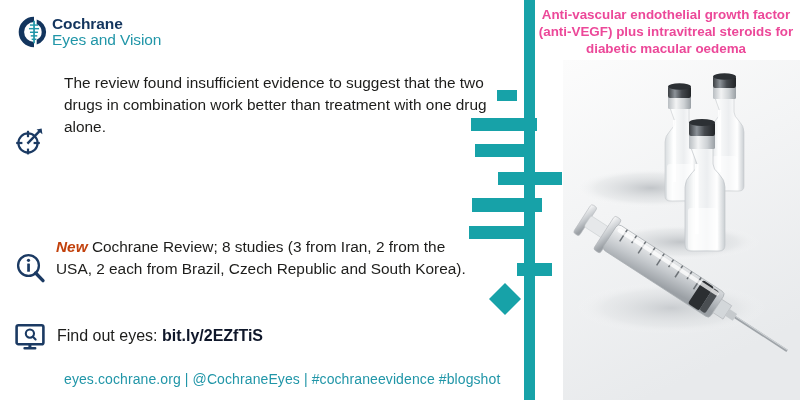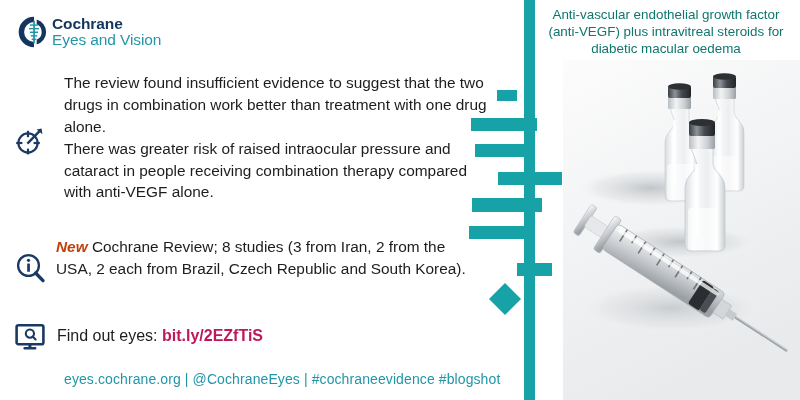--- a/index.html
+++ b/index.html
@@ -83,21 +83,21 @@
   .new-tag {
     color: #c2410c;
     font-weight: bold;
     font-style: italic;
   }
 
   
   #row-link { left: 14px; top: 320px; width: 440px; align-items: center; }
   #row-link .row-text { font-size: 16px; margin-left: 11px; }
   .link-url {
-    color: #be185d;
+    color: #0f172a;
     font-weight: bold;
   }
 
   
   .footer {
     position: absolute;
     left: 64px;
     top: 371px;
     font-size: 14px;
     color: #2196a8;
@@ -124,23 +124,23 @@
   .title-bar {
     position: absolute;
     left: 0; top: 0;
     width: 280px;
     padding: 7px 6px 6px 18px;
     box-sizing: border-box;
     text-align: center;
   }
   .title-text {
     font-size: 13.4px;
-    font-weight: normal;
+    font-weight: bold;
     line-height: 1.26;
-    color: #0f766e;
+    color: #ec4899;
     display: block;
   }
 
   .photo {
     position: absolute;
     left: 43px;
     top: 60px;
     width: 237px;
     height: 340px;
     overflow: hidden;
@@ -177,21 +177,20 @@
         <circle cx="14" cy="19" r="9.6" fill="none" stroke="#1b3a63" stroke-width="2.2"></circle>
         <line x1="14" y1="6.8" x2="14" y2="13.2" stroke="#1b3a63" stroke-width="2.2"></line>
         <line x1="14" y1="24.6" x2="14" y2="30.4" stroke="#1b3a63" stroke-width="2.2"></line>
         <line x1="2.2" y1="19" x2="8.4" y2="19" stroke="#1b3a63" stroke-width="2.2"></line>
         <line x1="19.6" y1="19" x2="25.8" y2="19" stroke="#1b3a63" stroke-width="2.2"></line>
         <line x1="13.4" y1="19.6" x2="26.5" y2="6.2" stroke="#1b3a63" stroke-width="2.4"></line>
         <path d="M27.6 4.6 L28.4 10.2 L22.6 5.6 Z" fill="#1b3a63"></path>
       </svg>
       <div class="row-text">
         <div>The review found insufficient evidence to suggest that the two drugs in combination work better than treatment with one drug alone.</div>
-        <div>There was greater risk of raised intraocular pressure and cataract in people receiving combination therapy compared with anti-VEGF alone.</div>
       </div>
     </div>
 
     <div class="row" id="row-review">
       <svg class="row-icon" viewBox="0 0 32 32">
         <circle cx="14.5" cy="13.5" r="10.4" fill="none" stroke="#1b3a63" stroke-width="2.3"></circle>
         <line x1="21.6" y1="21" x2="29" y2="28.6" stroke="#1b3a63" stroke-width="3.4" stroke-linecap="round"></line>
         <circle cx="14.5" cy="8.3" r="1.6" fill="#1b3a63"></circle>
         <rect x="13.2" y="11.4" width="2.7" height="8.4" rx="0.5" fill="#1b3a63"></rect>
       </svg>

